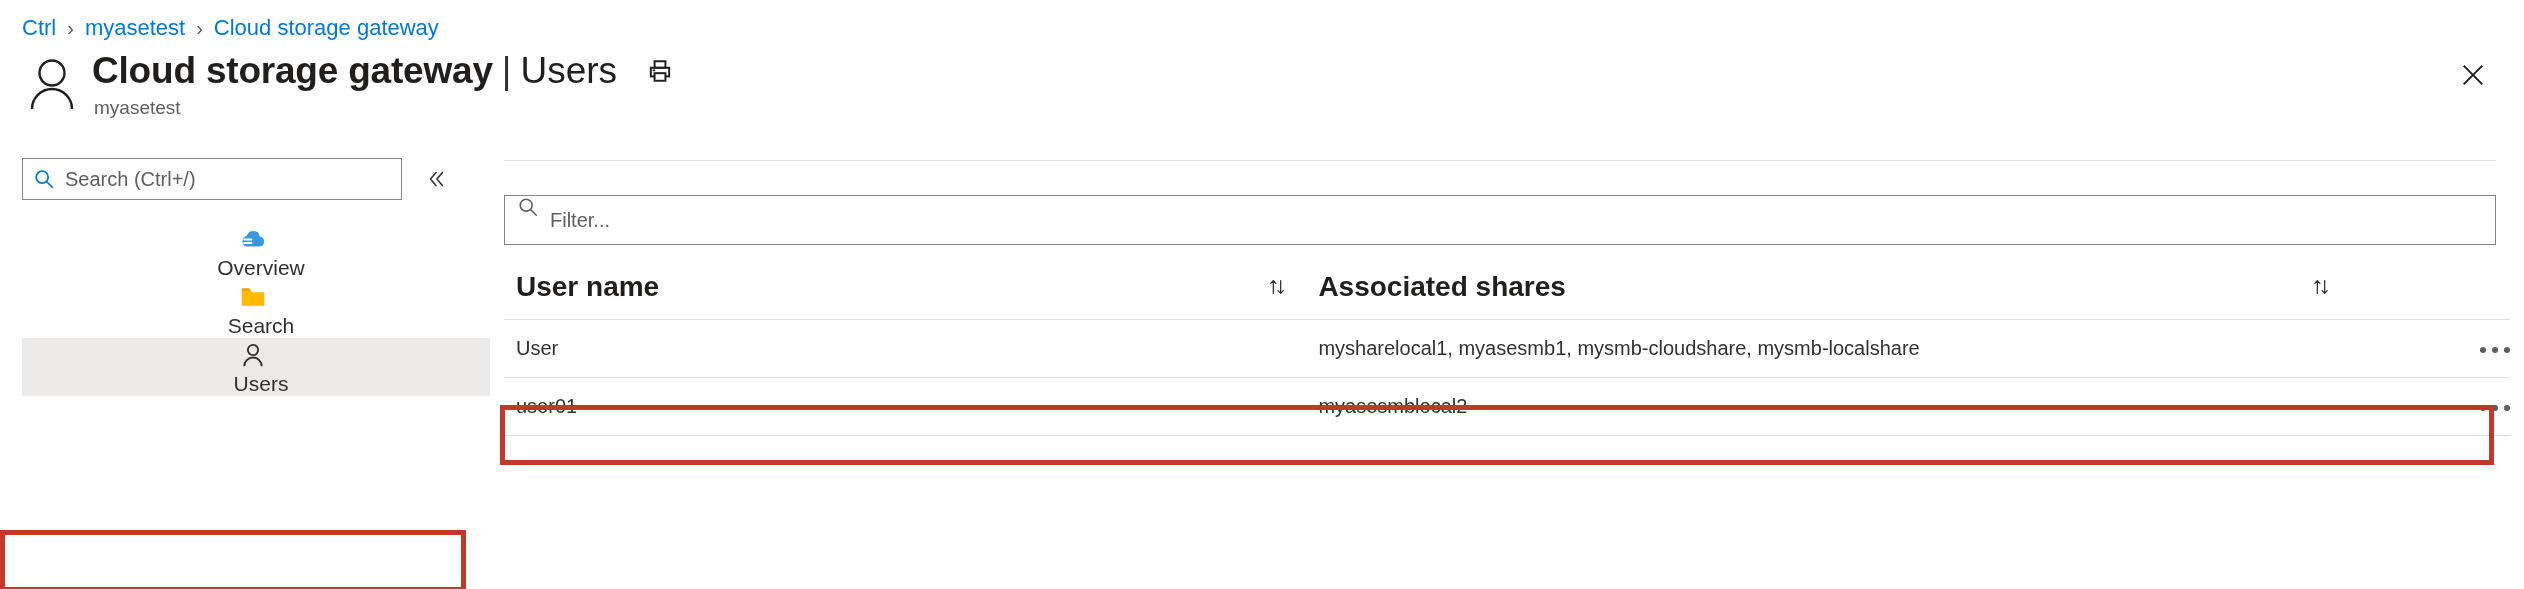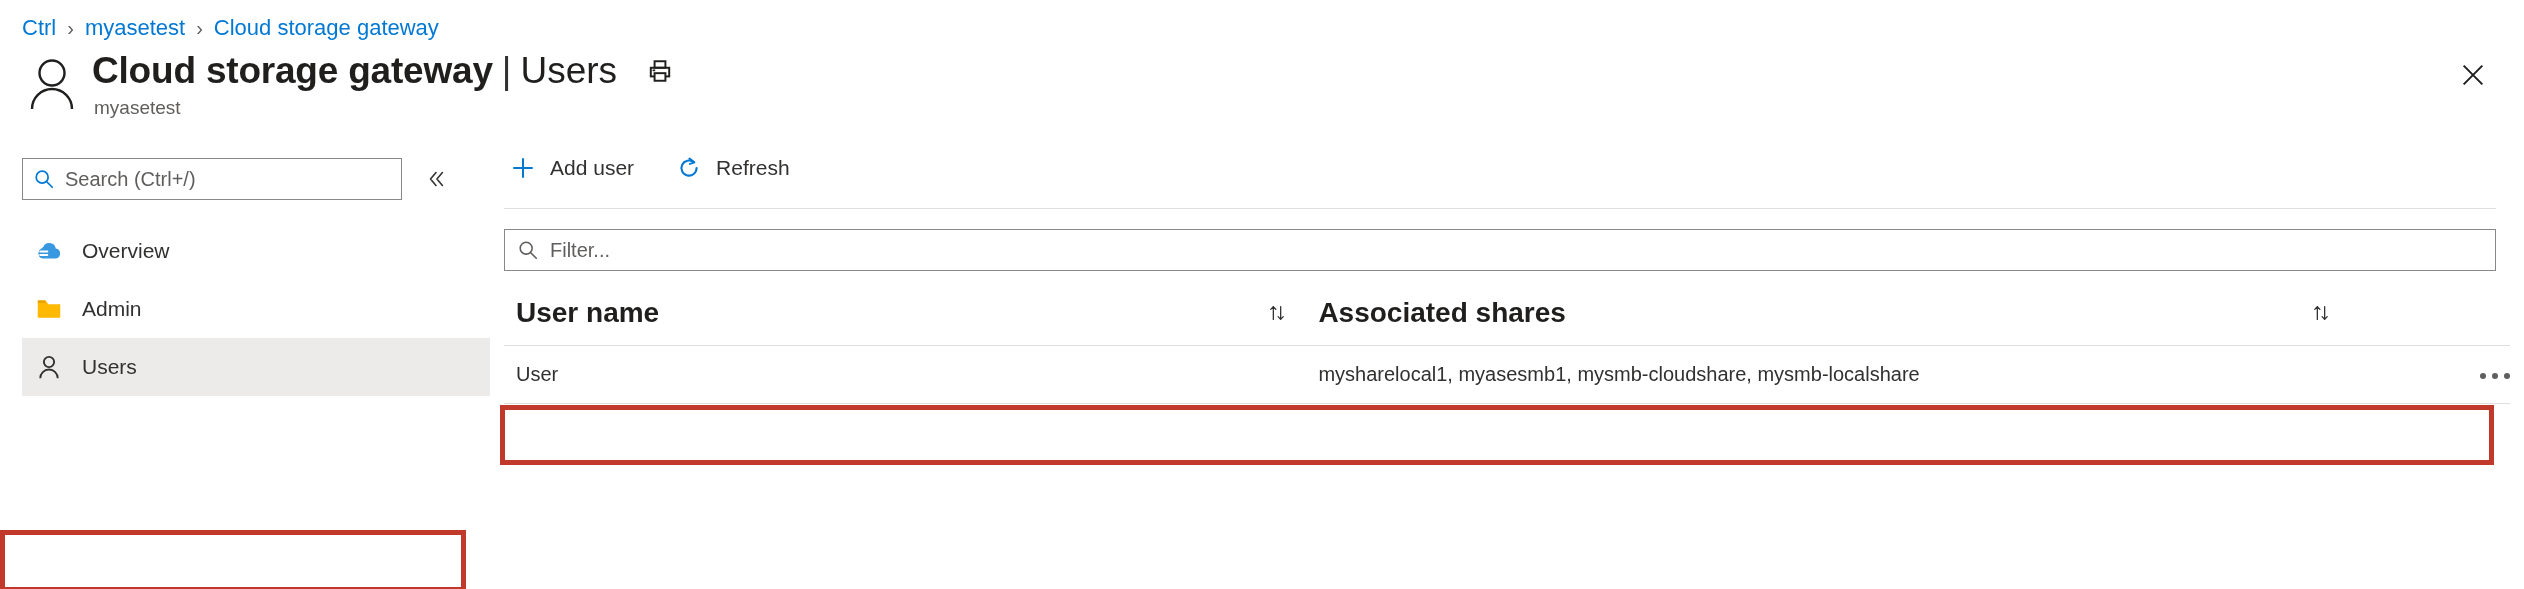--- a/index.html
+++ b/index.html
@@ -141,20 +141,21 @@
   }
 
   .nav-list { margin-top: 22px; }
   .nav-item {
     display: flex;
     align-items: center;
     height: 58px;
     padding-left: 10px;
     cursor: pointer;
     position: relative;
+    flex-direction: column;
   }
   .nav-item.selected { background: #edebe9; }
   .nav-ico {
     width: 34px; height: 34px;
     flex: 0 0 34px;
     margin-right: 16px;
     display: flex; align-items: center; justify-content: center;
   }
   .nav-label {
     font-size: 21px;
@@ -205,26 +206,25 @@
   .tb-label {
     font-size: 21px;
     color: #323130;
   }
   .tb-divider {
     border-bottom: 1px solid #e1dfdd;
     margin: 16px 0 0 14px;
   }
 
   .filter-box {
-    margin: 20px 0 0 14px;
-    height: 42px;
+    margin: 34px 0 0 14px;
+    height: 50px;
     border: 1px solid #8a8886;
     background: #fff;
     display: flex;
-    align-items: center;
     padding: 0 12px;
   }
   .filter-box .mag { flex: 0 0 22px; margin-right: 9px; display: flex; }
   .filter-input {
     border: 0; outline: 0;
     font-size: 20px;
     font-family: "Liberation Sans", sans-serif;
     color: #605e5c;
     width: 100%;
     background: transparent;
@@ -349,60 +349,41 @@
         <span class="nav-label">Overview</span>
       </div>
 
       <div class="nav-item">
         <span class="nav-ico">
           <svg width="30" height="30" viewBox="0 0 24 24">
             <path d="M3 6 h7 l1.4 2.2 H21 V19 H3 Z" fill="#ffb900"></path>
             <rect x="3" y="5" width="6.4" height="2" fill="#e8a200"></rect>
           </svg>
         </span>
-        <span class="nav-label">Admin</span>
+        <span class="nav-label">Search</span>
       </div>
 
 
       <div class="nav-item selected">
         <span class="nav-ico">
           <svg width="30" height="30" viewBox="0 0 24 24">
             <circle cx="12" cy="8" r="4.1" fill="none" stroke="#323130" stroke-width="1.5"></circle>
             <path d="M5 21 a7 7 0 0 1 14 0" fill="none" stroke="#323130" stroke-width="1.5"></path>
           </svg>
         </span>
         <span class="nav-label">Users</span>
       </div>
 
 
     </div>
     <div class="annot" id="annot-users"></div>
   </div>
 
   <div class="main">
 
-    <div class="toolbar">
-      <div class="tb-btn">
-        <span class="tb-ico">
-          <svg width="26" height="26" viewBox="0 0 24 24">
-            <path d="M12 3 V21 M3 12 H21" stroke="#0078d4" stroke-width="1.9" fill="none"></path>
-          </svg>
-        </span>
-        <span class="tb-label">Add user</span>
-      </div>
-      <div class="tb-btn">
-        <span class="tb-ico">
-          <svg width="26" height="26" viewBox="0 0 24 24">
-            <path d="M19 12 a7 7 0 1 1 -2.6 -5.4" fill="none" stroke="#0078d4" stroke-width="1.9" stroke-linecap="round"></path>
-            <path d="M12.4 3.4 L16.9 6.8 L12.9 8.2" fill="none" stroke="#0078d4" stroke-width="1.9" stroke-linecap="round" stroke-linejoin="round"></path>
-          </svg>
-        </span>
-        <span class="tb-label">Refresh</span>
-      </div>
-    </div>
     <div class="tb-divider"></div>
 
     <div class="filter-box">
       <span class="mag">
         <svg width="22" height="22" viewBox="0 0 24 24">
           <circle cx="10" cy="10" r="6.5" fill="none" stroke="#605e5c" stroke-width="1.7"></circle>
           <path d="M15 15 L21 21" stroke="#605e5c" stroke-width="1.7" fill="none" stroke-linecap="round"></path>
         </svg>
       </span>
       <input class="filter-input" type="text" placeholder="Filter..." style="">
@@ -446,19 +427,30 @@
           <td>User</td>
           <td>mysharelocal1, myasesmb1, mysmb-cloudshare, mysmb-localshare</td>
           <td class="ellipsis-cell">
             <span class="dots">
                 <i></i>
                 <i></i>
                 <i></i>
               </span>
           </td>
         </tr>
+        <tr>
+          <td>user01</td>
+          <td>myasesmblocal2</td>
+          <td class="ellipsis-cell">
+            <span class="dots">
+                <i></i>
+                <i></i>
+                <i></i>
+              </span>
+          </td>
+        </tr>
       </tbody>
     </table>
 
   </div>
 </div>
 
 <div class="annot" id="annot-row"></div>
 
 </body></html>

